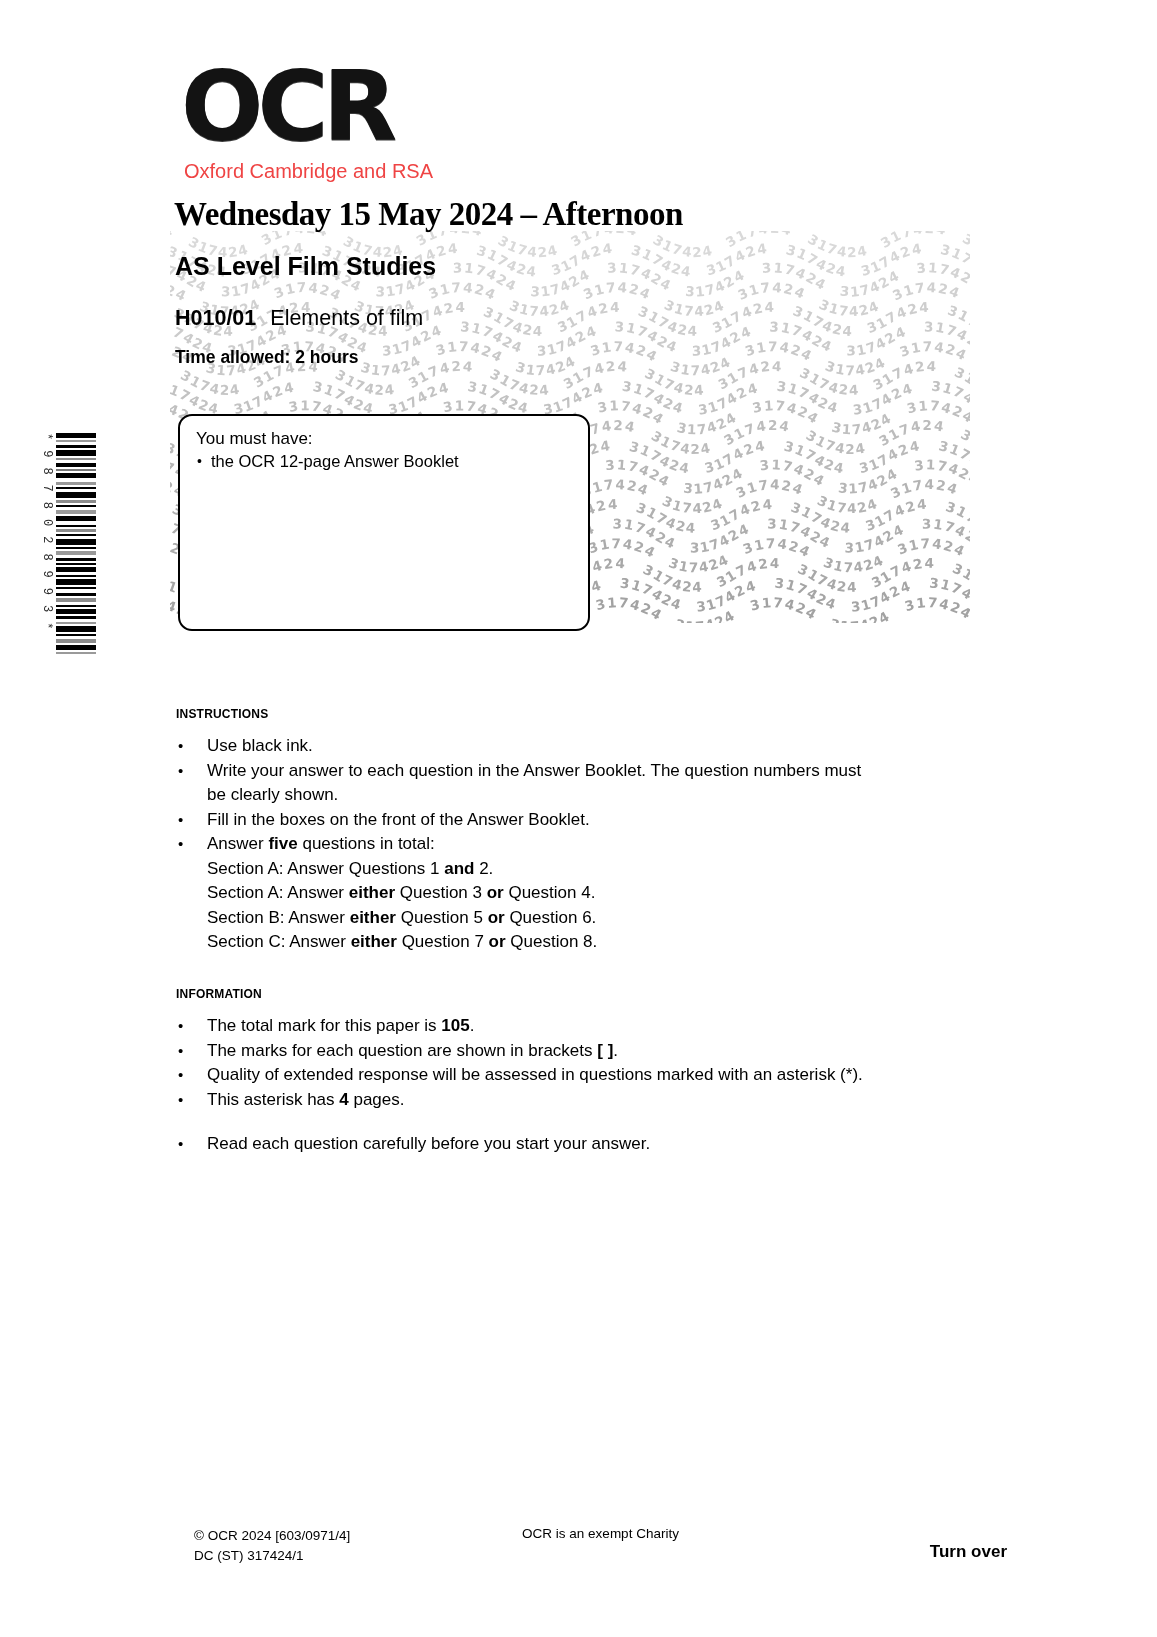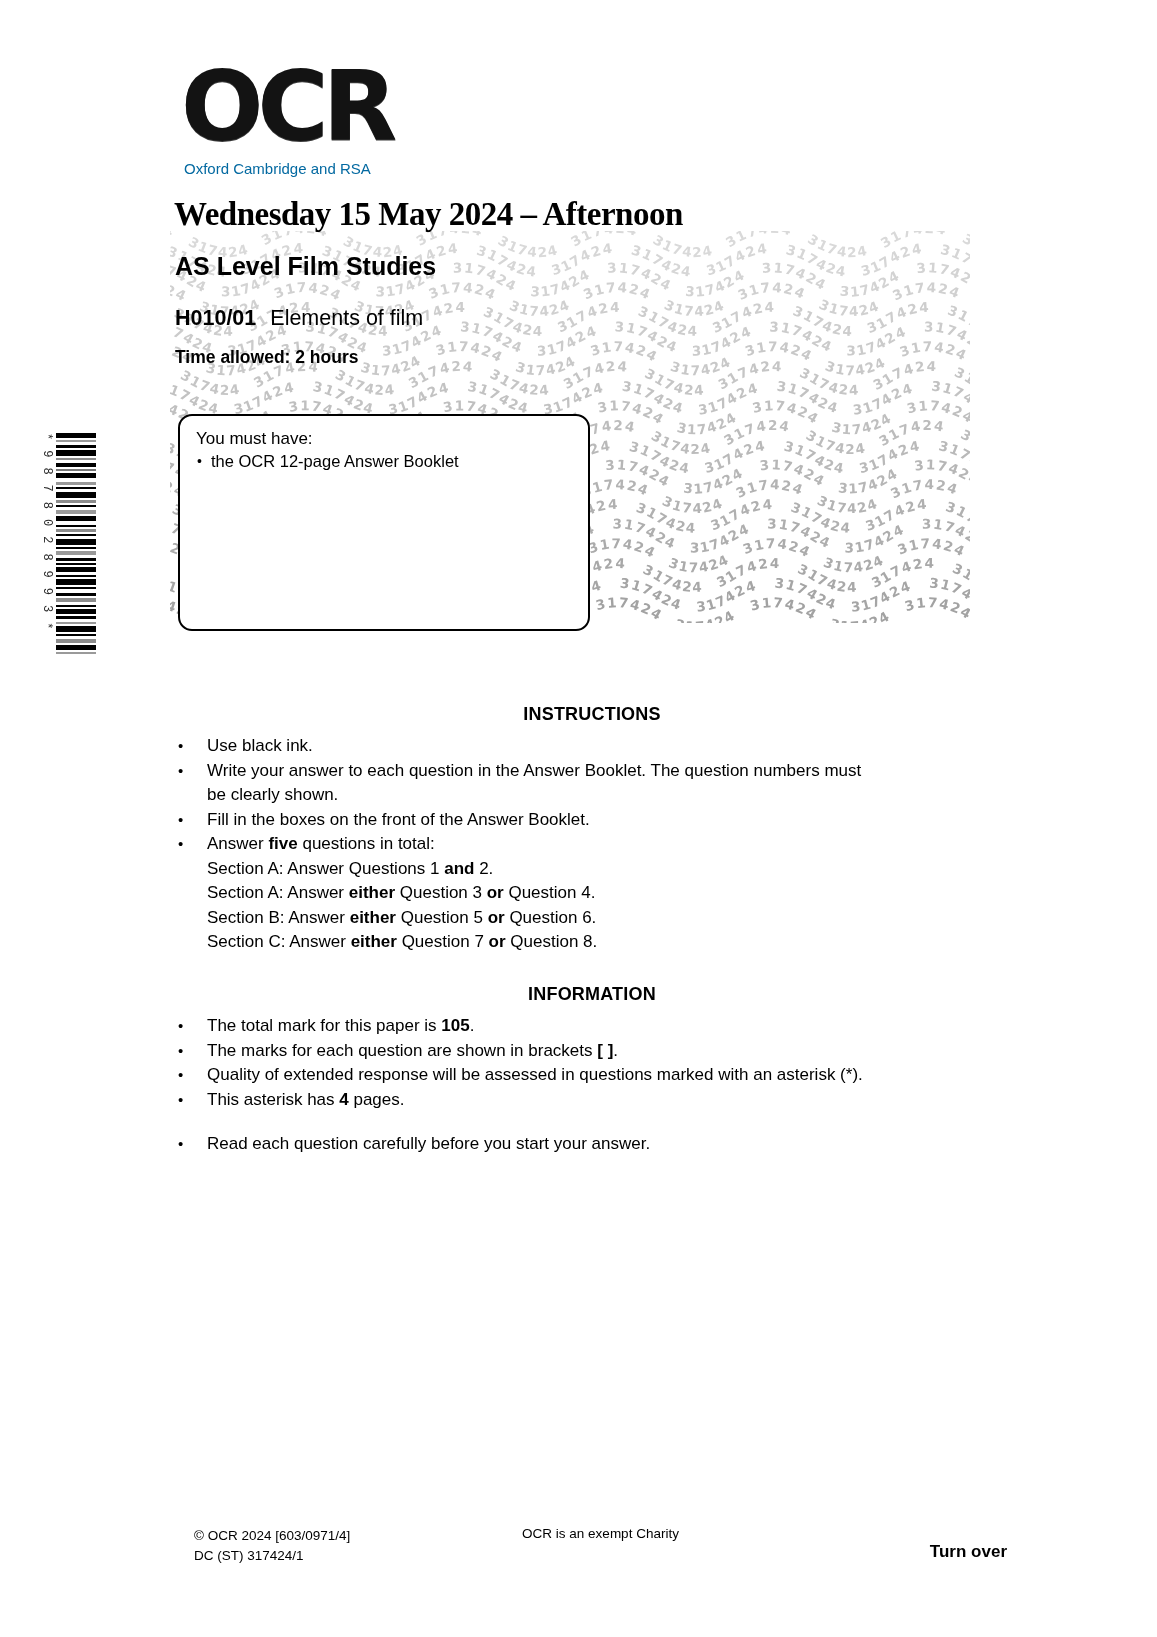--- a/index.html
+++ b/index.html
@@ -10,21 +10,21 @@
   }
   
   .watermark{position:absolute; left:170px; top:231px; z-index:0;}
   
   .logo-text{
     position:absolute; left:181px; top:58px; z-index:2;
     font-family:"DejaVu Sans",sans-serif; font-weight:bold;
     font-size:97px; line-height:1; letter-spacing:-6px; color:#131313;
     text-shadow:0 1px 0 #3c3c3c;
   }
-  .logo-sub{position:absolute; left:184px; top:160px; z-index:2; font-size:15px; color:#0369a1;}
+  .logo-sub{position:absolute; left:184px; top:160px; z-index:2; font-size:20px; color:#ef4444;}
   
   .title{position:absolute; left:174px; top:196px; z-index:2; margin:0;
          font-size:33px; font-weight:bold; letter-spacing:-0.5px;font-family:Liberation Serif, serif;}
   .qual{position:absolute; left:175px; top:252px; z-index:2; margin:0;
         font-size:25px; font-weight:bold;}
   .paper-line{position:absolute; left:175px; top:306px; z-index:2; font-size:21.5px;}
   .paper-code{font-weight:bold;}
   .paper-title{margin-left:14px;}
   .time{position:absolute; left:175px; top:347px; z-index:2; font-size:17.5px; font-weight:bold;text-align:right;}
   
@@ -41,21 +41,21 @@
                 overflow:hidden; z-index:2;}
   .barcode-bars .bar{width:100%;}
   .barcode-label{
     position:absolute; left:54px; top:433px; width:224px; height:13px; z-index:2;
     transform:rotate(90deg); transform-origin:0 0;
     font-family:"Liberation Mono",monospace; font-size:12px; letter-spacing:10px;
     color:#2b2b2b; white-space:nowrap;
   }
   
   .block{position:absolute; left:176px; width:832px; z-index:2;}
-  .block h3{margin:0 0 7px 0; font-size:18px; font-weight:bold; line-height:25px; letter-spacing:0.2px;text-align:center;}
+  .block h3{margin:0 0 7px 0; font-size:12px; font-weight:bold; line-height:25px; letter-spacing:0.2px;}
   .bline{position:relative; padding-left:31px; font-size:17px; line-height:24.5px;}
   .bline .bl{position:absolute; left:2px; top:0; font-size:15px;}
   .bold{font-weight:bold;}
   
   .f-left{position:absolute; left:150px; top:1526px; z-index:2; font-size:13.5px; line-height:20px;margin-left:44px;}
   .f-center{position:absolute; left:0; right:0; top:1526px; z-index:2; text-align:center;
             font-size:13.5px; transform:translateX(22px);}
   .f-right{position:absolute; right:150px; top:1542px; z-index:2; font-size:17px; font-weight:bold;}
 </style>
 </head>

